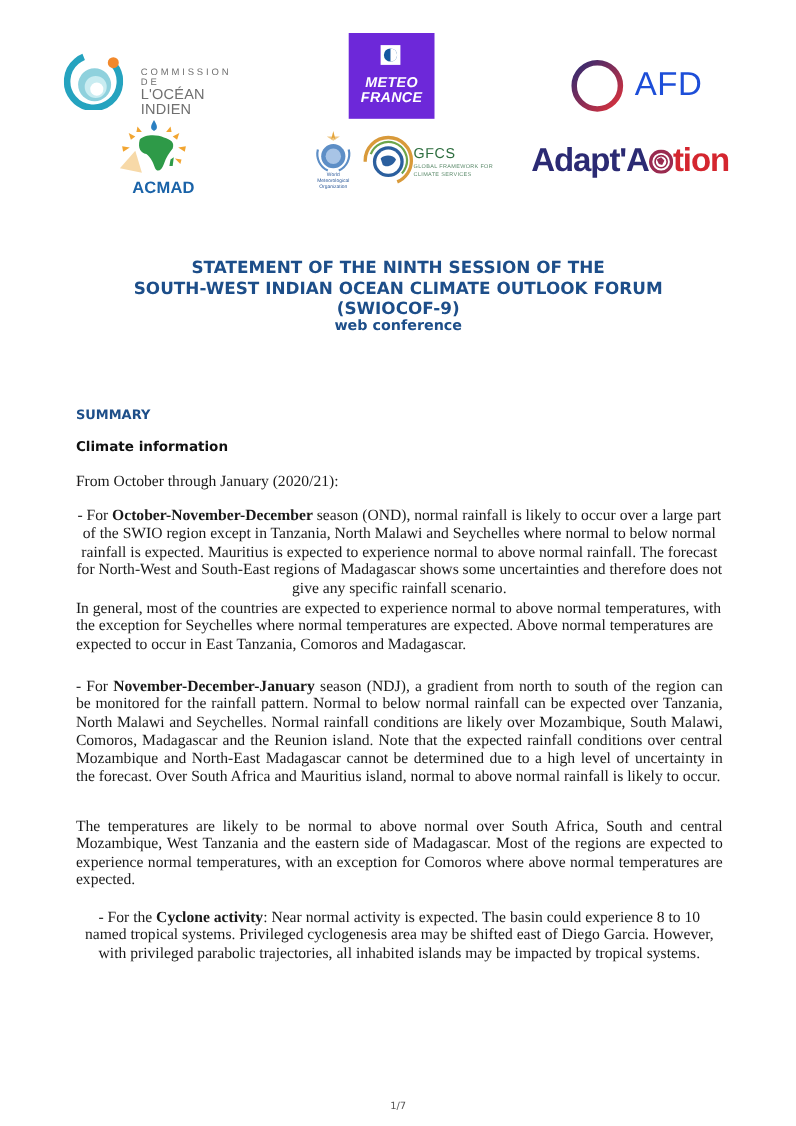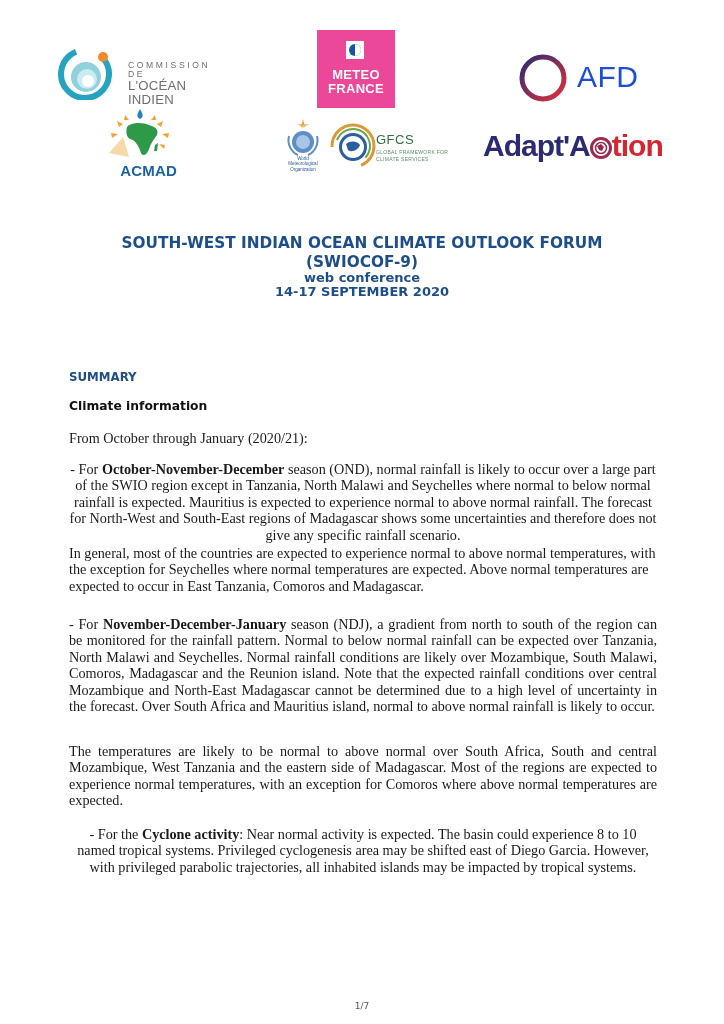--- a/index.html
+++ b/index.html
@@ -6,21 +6,21 @@
   body { width: 724px; height: 1024px; position: relative; overflow: hidden; font-family: "Liberation Serif", serif; color: #1a1a1a; }
 
   
   .logo { position: absolute; }
   .coi { left: 58px; top: 46px; width: 170px; height: 56px; }
   .coi-mark { position: absolute; left: 0; top: 0; width: 54px; height: 54px; }
   .coi-text { position: absolute; left: 70px; top: 15px; font-family: "Liberation Sans", sans-serif; color: #6f6f6f; line-height: 1.05; }
   .coi-text .l1 { font-size: 8.6px; letter-spacing: 2.6px; display: block; }
   .coi-text .l2 { font-size: 13.2px; letter-spacing: 0.2px; display: block; }
 
-  .meteo { left: 317px; top: 30px; width: 78px; height: 78px; background: #ec4899; }
+  .meteo { left: 317px; top: 30px; width: 78px; height: 78px; background: #6d28d9; font-style: italic; }
   .meteo-icon { position: absolute; left: 28px; top: 10px; width: 20px; height: 20px; }
   .meteo-text { position: absolute; left: 0; right: 0; top: 38px; text-align: center; color: #fff; font-family: "Liberation Sans", sans-serif; font-weight: bold; font-size: 13px; line-height: 14px; letter-spacing: 0.3px; }
 
   .afd { left: 517px; top: 52px; width: 132px; height: 52px; }
   .afd-ring { position: absolute; left: 0; top: 0; width: 52px; height: 52px; }
   .afd-text { position: absolute; left: 60px; top: 8px; font-family: "Liberation Sans", sans-serif; font-size: 30px; color: #1d4ed8; letter-spacing: 0.5px; }
 
   .acmad { left: 103px; top: 107px; width: 74px; height: 72px; }
   .acmad-text { position: absolute; left: 0; right: 0; bottom: 0; text-align: right; font-family: "Liberation Sans", sans-serif; font-weight: bold; font-size: 15px; color: #1a63a8; letter-spacing: 0.2px; }
 
@@ -152,24 +152,24 @@
 
 <div class="logo adapt">
   <span class="p1">Adapt'A</span><svg class="globe" viewBox="0 0 22 22">
       <circle cx="11" cy="11" r="9.5" fill="none" stroke="#9a2a4f" stroke-width="3"></circle>
       <circle cx="11" cy="11" r="5.5" fill="none" stroke="#9a2a4f" stroke-width="1.5"></circle>
       <path d="M7 9 L11 7 L14 10 L12 14 L9 13 Z" fill="#9a2a4f"></path>
     </svg><span class="p2">tion</span>
 </div>
 
 <div class="title-block">
+  <span class="t">STATEMENT OF THE NINTH SESSION OF THE</span>
   <span class="t">SOUTH-WEST INDIAN OCEAN CLIMATE OUTLOOK FORUM</span>
   <span class="t">(SWIOCOF-9)</span>
   <span class="s">web conference</span>
-  <span class="s">14-17 SEPTEMBER 2020</span>
 </div>
 
 <div class="content summary">SUMMARY</div>
 <div class="content climate">Climate information</div>
 
 <p class="content para p0">From October through January (2020/21):</p>
 
 <p class="content para p1"><span>- For </span><b>October-November-December</b><span> season (OND), normal rainfall is likely to occur over a large part of the SWIO region except in Tanzania, North Malawi and Seychelles where normal to below normal rainfall is expected. Mauritius is expected to experience normal to above normal rainfall. The forecast for North-West and South-East regions of Madagascar shows some uncertainties and therefore does not give any specific rainfall scenario.</span></p>
 
 <p class="content para p2">In general, most of the countries are expected to experience normal to above normal temperatures, with the exception for Seychelles where normal temperatures are expected. Above normal temperatures are expected to occur in East Tanzania, Comoros and Madagascar.</p>

